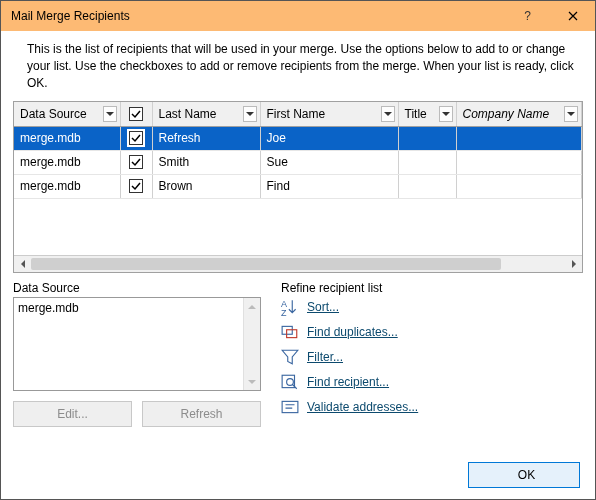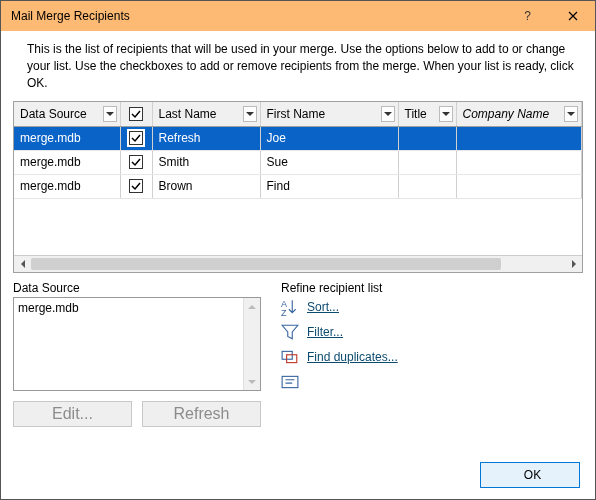--- a/index.html
+++ b/index.html
@@ -109,31 +109,31 @@
   background: #f0f0f0; border-left: 1px solid #e0e0e0;
   display: flex; flex-direction: column; justify-content: space-between; align-items: center;
 }
 .listbox .sb .arrow { width: 17px; height: 17px; display:flex;align-items:center;justify-content:center;color:#999;}
 .btnrow { display: flex; gap: 10px; margin-top: 10px; }
 .btnrow button {
   flex: 1; height: 26px;
   border: 1px solid #c8c8c8;
   background: #efefef;
   color: #8c8c8c;
-  font-family: inherit; font-size: 16px;
+  font-family: inherit; font-size: 12px;
 }
 .refine-list { display: flex; flex-direction: column; gap: 9px; padding-top: 2px;}
 .refine-item { display: flex; align-items: center; gap: 8px; }
 .refine-item .ricon { width: 18px; height: 16px; display: flex; align-items:center; justify-content:center; color: #3a66a0;}
 .refine-item a { color: #0c4a6e; text-decoration: underline; }
 .footer {
   position: absolute; bottom: 12px; right: 16px;
 }
 .footer button {
-  width: 100px; height: 26px;
+  width: 112px; height: 26px;
   border: 1px solid #0078d7;
   background: #e5f1fb;
   font-family: inherit; font-size: 12px; padding-left: 11px;
 }
 </style>
 </head>
 <body>
 
 <div class="titlebar">
   <div class="title">Mail Merge Recipients</div>
@@ -292,41 +292,52 @@
                 <text x="0" y="8" font-size="8" fill="#3a66a0">A</text>
                 <text x="0" y="16" font-size="8" fill="#3a66a0">Z</text>
                 <path d="M10 2 V13 M7 10 L10 13 L13 10" stroke="#3a66a0" fill="none"></path>
               </svg>
             </span>
           <a href="#">Sort...</a>
         </div>
         <div class="refine-item">
           <span class="ricon">
               <svg viewBox="0 0 16 16">
-                <path d="M1 2 H15 L10 8 V14 L6 12 V8 Z" fill="none" stroke="#3a66a0"></path>
-              </svg>
-            </span>
-          <a href="#">Filter...</a>
-        </div>
-        <div class="refine-item">
-          <span class="ricon">
-              <svg viewBox="0 0 16 16">
                 <rect x="1" y="3" width="9" height="7" fill="none" stroke="#3a66a0"></rect>
                 <rect x="5" y="6" width="9" height="7" fill="none" stroke="#c0392b"></rect>
               </svg>
             </span>
           <a href="#">Find duplicates...</a>
         </div>
         <div class="refine-item">
           <span class="ricon">
               <svg viewBox="0 0 16 16">
+                <path d="M1 2 H15 L10 8 V14 L6 12 V8 Z" fill="none" stroke="#3a66a0"></path>
+              </svg>
+            </span>
+          <a href="#">Filter...</a>
+        </div>
+        <div class="refine-item">
+          <span class="ricon">
+              <svg viewBox="0 0 16 16">
+                <rect x="1" y="2" width="11" height="11" fill="none" stroke="#3a66a0"></rect>
+                <circle cx="8" cy="8" r="3" fill="none" stroke="#3a66a0"></circle>
+                <path d="M10 10 L14 14" stroke="#3a66a0"></path>
+              </svg>
+            </span>
+          <a href="#">Find recipient...</a>
+        </div>
+        <div class="refine-item">
+          <span class="ricon">
+              <svg viewBox="0 0 16 16">
                 <rect x="1" y="3" width="14" height="10" fill="none" stroke="#3a66a0"></rect>
                 <path d="M4 6 H12 M4 9 H10" stroke="#3a66a0"></path>
               </svg>
             </span>
+          <a href="#">Validate addresses...</a>
         </div>
       </div>
     </div>
   </div>
 
 </div>
 
 <div class="footer">
   <button>OK</button>
 </div>

